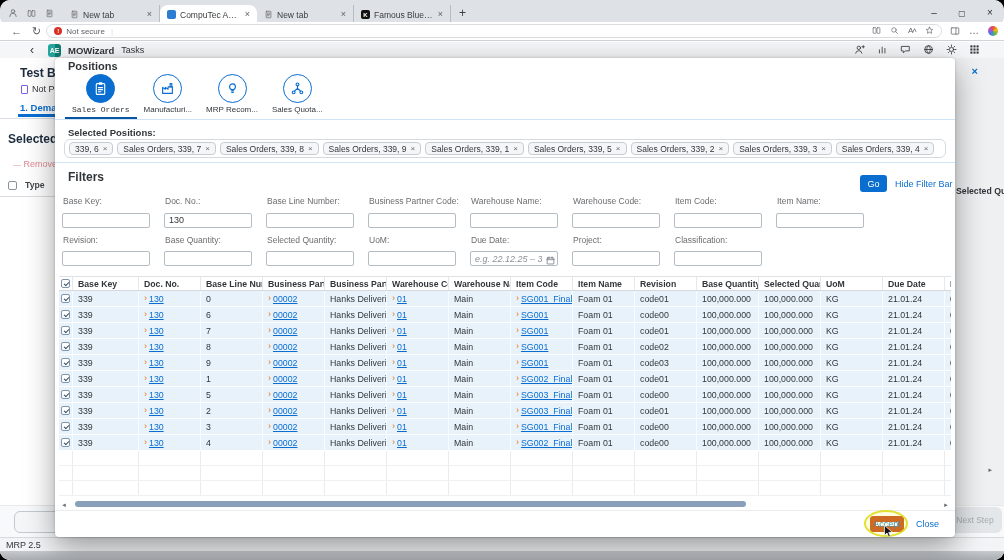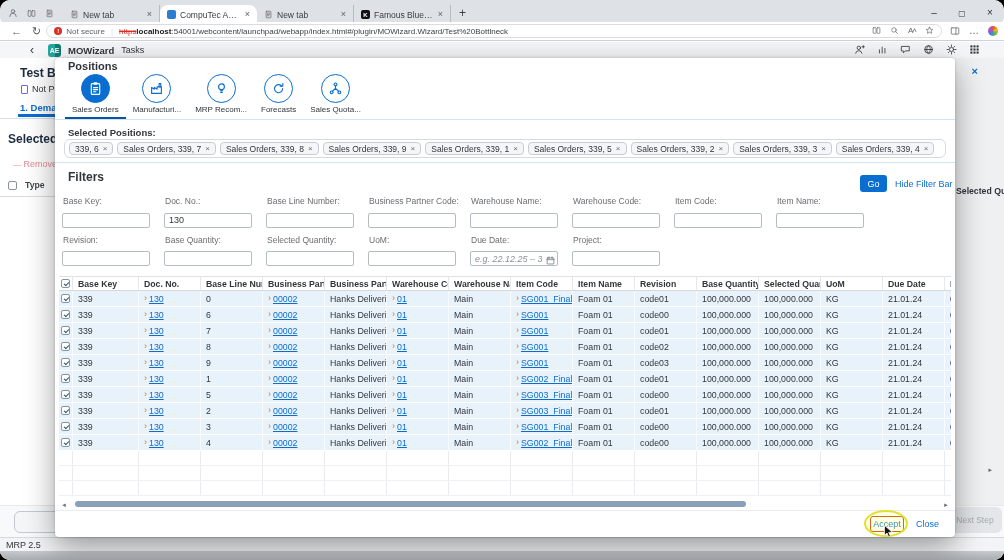--- a/index.html
+++ b/index.html
@@ -102,21 +102,21 @@
                      border-left:1.3px solid #3b5268;border-bottom:1.3px solid #3b5268;transform:rotate(-45deg);}
   .cb.plain{border-color:#8a939c;}
 
   
   .modal{position:absolute;left:55px;top:58px;width:900px;height:479px;background:#fff;border-radius:4px;
          box-shadow:0 10px 30px rgba(0,0,0,.38),0 0 3px rgba(0,0,0,.2);z-index:5;}
   .m-title{position:absolute;left:13px;top:2px;font-size:11px;font-weight:bold;color:#32363a;}
   .itabs{position:absolute;left:0;right:0;top:15px;height:47px;display:flex;align-items:flex-end;
          padding-left:10px;border-bottom:1px solid #cfe5f7;}
   .itab{display:flex;flex-direction:column;align-items:center;padding:3px 7px 3px;border-bottom:2px solid transparent;gap:2px;}
-  .itab.active{border-bottom-color:#0854a0;}
+  .itab.active{border-bottom-color:#0854a0;font-family:Liberation Mono, monospace;}
   .circ{width:29px;height:29px;border:1.5px solid #0a6ed1;border-radius:50%;background:#fff;color:#0a6ed1;
         display:flex;align-items:center;justify-content:center;}
   .itab.active .circ{background:#0a6ed1;color:#fff;}
   .itab .lbl{font-size:8px;color:#32363a;white-space:nowrap;}
   .sp-label{position:absolute;left:13px;top:69px;font-size:9.5px;font-weight:bold;color:#32363a;}
   .chipsbox{position:absolute;left:9px;right:9px;top:81px;height:19px;border:1px solid #d5dadf;border-radius:6px;
             display:flex;align-items:center;gap:4px;padding:0 4px;overflow:hidden;}
   .chip{display:flex;align-items:center;gap:4px;height:13px;background:#f5f6f7;border:1px solid #c6ccd2;border-radius:4px;
         padding:0 5px;font-size:8.5px;color:#32363a;white-space:nowrap;}
   .chip .g-x{font-size:8px;color:#6a6d70;}
@@ -150,21 +150,21 @@
   .tlink{color:#0a6ed1;text-decoration:underline;}
 
   
   .hscroll{position:absolute;left:4px;right:4px;top:442px;height:8px;display:flex;align-items:center;}
   .hscroll .g{font-size:7px;color:#6a6d70;flex:0 0 10px;text-align:center;}
   .hs-track{flex:1;height:6px;position:relative;}
   .hs-thumb{position:absolute;left:6px;top:0;width:77%;height:6px;border-radius:3px;background:#8aa0ba;}
   .m-footer{position:absolute;left:0;right:0;top:452px;height:27px;border-top:1px solid #ececec;
             display:flex;align-items:center;justify-content:flex-end;gap:12px;padding-right:16px;border-radius:0 0 4px 4px;}
   .acceptwrap{position:relative;}
-  .acceptbtn{width:34px;height:16px;background:#fff;border:1px solid #c2410c;border-radius:3px;color:#0a6ed1;
+  .acceptbtn{width:34px;height:16px;background:#fff;border:6px solid #c2410c;border-radius:3px;color:#0a6ed1;
              font-size:9px;font-family:inherit;display:flex;align-items:center;justify-content:center;}
   .hlring{position:absolute;left:-6px;top:-6px;width:44px;height:27px;border:2px solid rgba(222,222,30,.9);
           border-radius:50%;background:rgba(255,255,120,.22);pointer-events:none;}
   .cursor{position:absolute;left:14px;top:9px;pointer-events:none;}
   .closebtn{background:none;border:none;color:#0a6ed1;font-size:9px;font-family:inherit;padding:0;}
 </style>
 </head>
 <body>
 
 <div class="screen">
@@ -224,21 +224,20 @@
     </div>
   </div>
 
   <div class="addressbar">
     <span class="g g-back nav"></span>
     <span class="g g-refresh nav"></span>
     <div class="urlpill">
       <span class="nsbadge">!</span>
       <span class="nslabel">Not secure</span>
       <span class="pilldiv">|</span>
-      <span class="urlrest"><span class="scheme">https</span><span class="host">localhost</span><span>:54001/webcontent/launchpad/webapp/index.html#/plugin/MOWizard.Wizard/Test%20Bottlneck</span></span>
       <div class="pill-icons">
         <span class="ic"><svg width="9" height="9" viewBox="0 0 16 16">
               <rect x="2" y="3" width="5.2" height="10" rx="1" class="s"></rect>
               <rect x="8.8" y="3" width="5.2" height="10" rx="1" class="s"></rect>
             </svg></span>
         <span class="ic"><svg width="9" height="9" viewBox="0 0 16 16">
               <circle cx="7" cy="7" r="4" class="s"></circle>
               <path d="M10 10l3.5 3.5" class="s"></path>
             </svg></span>
         <span class="g g-afont" style="font-size:8px"></span>
@@ -354,29 +353,20 @@
             <svg width="15" height="15" viewBox="0 0 16 16">
               <circle cx="8" cy="6.2" r="3.1" class="s"></circle>
               <path d="M6.7 10.4h2.6M7.1 12.1h1.8M8 9.3v1.1" class="s"></path>
             </svg>
           </span>
           <span class="lbl">MRP Recom...</span>
         </div>
         <div class="itab">
           <span class="circ">
             <svg width="15" height="15" viewBox="0 0 16 16">
-              <path d="M12.3 8.2a4.3 4.3 0 1 1-1.2-3" class="s"></path>
-              <path d="M12.6 2.6v2.8H9.8" class="s"></path>
-            </svg>
-          </span>
-          <span class="lbl">Forecasts</span>
-        </div>
-        <div class="itab">
-          <span class="circ">
-            <svg width="15" height="15" viewBox="0 0 16 16">
               <circle cx="8" cy="3.6" r="1.5" class="s"></circle>
               <circle cx="3.9" cy="12.1" r="1.5" class="s"></circle>
               <circle cx="12.1" cy="12.1" r="1.5" class="s"></circle>
               <path d="M8 5.2v2.6M8 7.8l-3.1 2.9M8 7.8l3.1 2.9" class="s"></path>
             </svg>
           </span>
           <span class="lbl">Sales Quota...</span>
         </div>
       </div>
     <div class="sp-label">Selected Positions:</div>
@@ -473,20 +463,24 @@
         </div>
         <div class="fcell">
           <div class="flabel">Due Date:</div>
           <div class="fwrap"><input type="text" placeholder="e.g. 22.12.25 – 31...." class="hasicon" style=""><span class="calicon"><svg width="9" height="9" viewBox="0 0 16 16">
                 <rect x="2" y="3.2" width="12" height="11" rx="1" class="s"></rect>
                 <path d="M2 6.5h12M5.2 1.6v3.2M10.8 1.6v3.2" class="s"></path>
               </svg></span></div>
         </div>
         <div class="fcell">
           <div class="flabel">Project:</div>
+          <div class="fwrap"><input type="text" style=""></div>
+        </div>
+        <div class="fcell">
+          <div class="flabel">Classification:</div>
           <div class="fwrap"><input type="text" style=""></div>
         </div>
       </div>
 
     <div class="twrap">
         <div class="throw">
           <div class="th cbcell" style="width: 14px;">
             <span class="cb checked"></span>
           </div>
           <div class="th" style="width: 66px;">Base Key</div>

